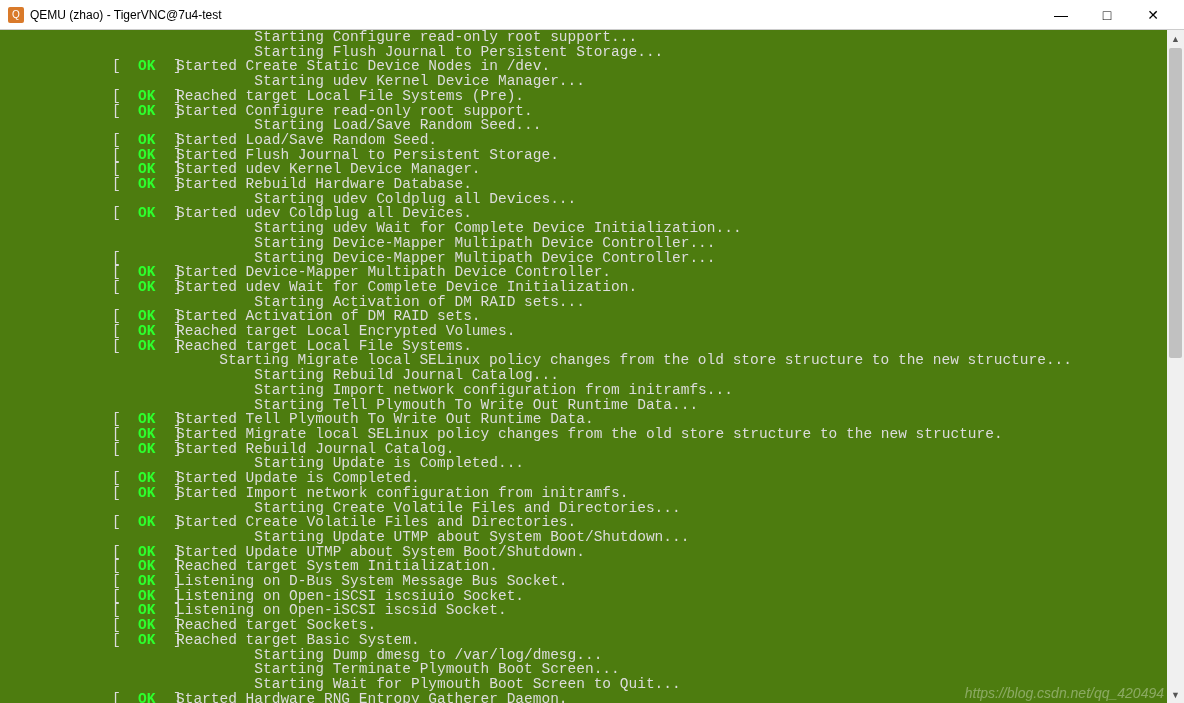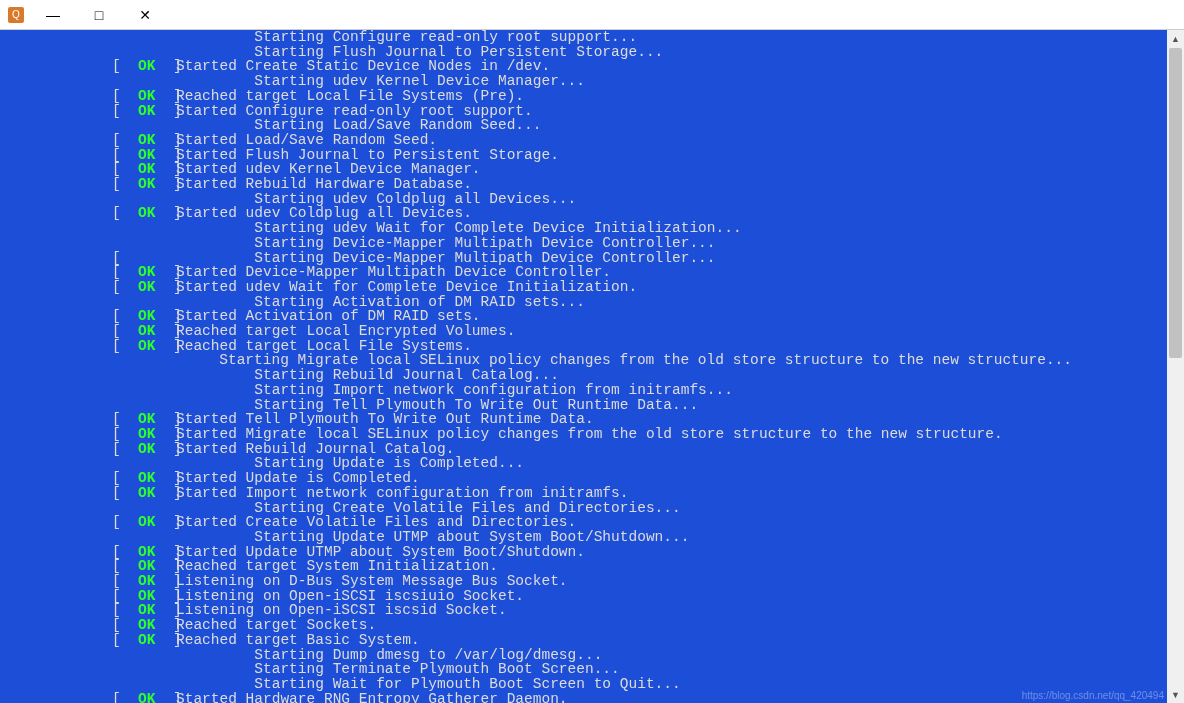--- a/index.html
+++ b/index.html
@@ -3,38 +3,39 @@
 <meta charset="utf-8">
 <style>
   * { margin: 0; padding: 0; box-sizing: border-box; }
   html, body { width: 1184px; height: 703px; overflow: hidden; font-family: "Segoe UI", Tahoma, sans-serif; background: #fff; }
   .window { width: 1184px; height: 703px; display: flex; flex-direction: column; background: #fff; }
   .titlebar { height: 30px; background: #fff; display: flex; align-items: center; padding: 0 8px; border-bottom: 1px solid #ccc; }
   .titlebar .icon { width: 16px; height: 16px; background: #d97a2a; border-radius: 2px; margin-right: 6px; display:inline-flex; align-items:center; justify-content:center; font-size:10px; color:#fff; }
   .titlebar .title { font-size: 12px; color: #000; flex: 1; }
   .winbtns { display: flex; }
   .winbtn { width: 46px; height: 30px; display: flex; align-items: center; justify-content: center; font-size: 14px; color: #000; cursor: pointer; }
-  .client { flex: 1; background: #1d4ed8; position: relative; overflow: hidden; }
+  .client { flex: 1; background: #4d7c0f; position: relative; overflow: hidden; }
   .term { position: absolute; top: 0; left: 112px; right: 112px; bottom: 0; font-family: "Courier New", monospace; font-size: 14.5px; line-height: 14.7px; white-space: pre; color: #dcdcdc; }
   .ln { display: flex; }
   .st { width: 64px; color: #dcdcdc; }
   .ok { color: #2dff2d; font-weight: bold; }
   .msg { color: #dcdcdc; }
   .scrollbar { position: absolute; top: 30px; right: 0; bottom: 0; width: 17px; background: #f0f0f0; }
   .sb-up, .sb-down { position: absolute; left: 0; right: 0; height: 17px; background: #f0f0f0; display:flex; align-items:center; justify-content:center; font-size:9px; color:#555; cursor:pointer;}
   .sb-up { top: 0; } .sb-down { bottom: 0; }
   .sb-thumb { position: absolute; left: 2px; right: 2px; top: 18px; height: 310px; background: #c1c1c1; border-radius: 2px; }
-  .watermark { position:absolute; right:20px; bottom:2px; font-size:10px; color:rgba(255,255,255,0.35); font-family: Arial, sans-serif; }
+  .watermark { position:absolute; right:20px; bottom:2px; font-size:14px; color:rgba(255,255,255,0.35); font-family: Arial, sans-serif; font-style: italic; }
 </style>
 </head>
 <body>
 
 <div class="window">
   <div class="titlebar">
     <span class="icon">Q</span>
+    <span class="title">QEMU (zhao) - TigerVNC@7u4-test</span>
     <div class="winbtns">
       <div class="winbtn">―</div>
       <div class="winbtn">□</div>
       <div class="winbtn close">✕</div>
     </div>
   </div>
   <div class="client">
     <div class="term" id="term"><div class="ln"><span class="st"></span><span class="msg">         Starting Configure read-only root support...</span></div><div class="ln"><span class="st"></span><span class="msg">         Starting Flush Journal to Persistent Storage...</span></div><div class="ln"><span class="st">[  <span class="ok">OK</span>  ] </span><span class="msg">Started Create Static Device Nodes in /dev.</span></div><div class="ln"><span class="st"></span><span class="msg">         Starting udev Kernel Device Manager...</span></div><div class="ln"><span class="st">[  <span class="ok">OK</span>  ] </span><span class="msg">Reached target Local File Systems (Pre).</span></div><div class="ln"><span class="st">[  <span class="ok">OK</span>  ] </span><span class="msg">Started Configure read-only root support.</span></div><div class="ln"><span class="st"></span><span class="msg">         Starting Load/Save Random Seed...</span></div><div class="ln"><span class="st">[  <span class="ok">OK</span>  ] </span><span class="msg">Started Load/Save Random Seed.</span></div><div class="ln"><span class="st">[  <span class="ok">OK</span>  ] </span><span class="msg">Started Flush Journal to Persistent Storage.</span></div><div class="ln"><span class="st">[  <span class="ok">OK</span>  ] </span><span class="msg">Started udev Kernel Device Manager.</span></div><div class="ln"><span class="st">[  <span class="ok">OK</span>  ] </span><span class="msg">Started Rebuild Hardware Database.</span></div><div class="ln"><span class="st"></span><span class="msg">         Starting udev Coldplug all Devices...</span></div><div class="ln"><span class="st">[  <span class="ok">OK</span>  ] </span><span class="msg">Started udev Coldplug all Devices.</span></div><div class="ln"><span class="st"></span><span class="msg">         Starting udev Wait for Complete Device Initialization...</span></div><div class="ln"><span class="st"></span><span class="msg">         Starting Device-Mapper Multipath Device Controller...</span></div><div class="ln"><span class="st">[       </span><span class="msg">         Starting Device-Mapper Multipath Device Controller...</span></div><div class="ln"><span class="st">[  <span class="ok">OK</span>  ] </span><span class="msg">Started Device-Mapper Multipath Device Controller.</span></div><div class="ln"><span class="st">[  <span class="ok">OK</span>  ] </span><span class="msg">Started udev Wait for Complete Device Initialization.</span></div><div class="ln"><span class="st"></span><span class="msg">         Starting Activation of DM RAID sets...</span></div><div class="ln"><span class="st">[  <span class="ok">OK</span>  ] </span><span class="msg">Started Activation of DM RAID sets.</span></div><div class="ln"><span class="st">[  <span class="ok">OK</span>  ] </span><span class="msg">Reached target Local Encrypted Volumes.</span></div><div class="ln"><span class="st">[  <span class="ok">OK</span>  ] </span><span class="msg">Reached target Local File Systems.</span></div><div class="ln"><span class="st"></span><span class="msg">         Starting Migrate local SELinux policy changes from the old store structure to the new structure...</span></div><div class="ln"><span class="st"></span><span class="msg">         Starting Rebuild Journal Catalog...</span></div><div class="ln"><span class="st"></span><span class="msg">         Starting Import network configuration from initramfs...</span></div><div class="ln"><span class="st"></span><span class="msg">         Starting Tell Plymouth To Write Out Runtime Data...</span></div><div class="ln"><span class="st">[  <span class="ok">OK</span>  ] </span><span class="msg">Started Tell Plymouth To Write Out Runtime Data.</span></div><div class="ln"><span class="st">[  <span class="ok">OK</span>  ] </span><span class="msg">Started Migrate local SELinux policy changes from the old store structure to the new structure.</span></div><div class="ln"><span class="st">[  <span class="ok">OK</span>  ] </span><span class="msg">Started Rebuild Journal Catalog.</span></div><div class="ln"><span class="st"></span><span class="msg">         Starting Update is Completed...</span></div><div class="ln"><span class="st">[  <span class="ok">OK</span>  ] </span><span class="msg">Started Update is Completed.</span></div><div class="ln"><span class="st">[  <span class="ok">OK</span>  ] </span><span class="msg">Started Import network configuration from initramfs.</span></div><div class="ln"><span class="st"></span><span class="msg">         Starting Create Volatile Files and Directories...</span></div><div class="ln"><span class="st">[  <span class="ok">OK</span>  ] </span><span class="msg">Started Create Volatile Files and Directories.</span></div><div class="ln"><span class="st"></span><span class="msg">         Starting Update UTMP about System Boot/Shutdown...</span></div><div class="ln"><span class="st">[  <span class="ok">OK</span>  ] </span><span class="msg">Started Update UTMP about System Boot/Shutdown.</span></div><div class="ln"><span class="st">[  <span class="ok">OK</span>  ] </span><span class="msg">Reached target System Initialization.</span></div><div class="ln"><span class="st">[  <span class="ok">OK</span>  ] </span><span class="msg">Listening on D-Bus System Message Bus Socket.</span></div><div class="ln"><span class="st">[  <span class="ok">OK</span>  ] </span><span class="msg">Listening on Open-iSCSI iscsiuio Socket.</span></div><div class="ln"><span class="st">[  <span class="ok">OK</span>  ] </span><span class="msg">Listening on Open-iSCSI iscsid Socket.</span></div><div class="ln"><span class="st">[  <span class="ok">OK</span>  ] </span><span class="msg">Reached target Sockets.</span></div><div class="ln"><span class="st">[  <span class="ok">OK</span>  ] </span><span class="msg">Reached target Basic System.</span></div><div class="ln"><span class="st"></span><span class="msg">         Starting Dump dmesg to /var/log/dmesg...</span></div><div class="ln"><span class="st"></span><span class="msg">         Starting Terminate Plymouth Boot Screen...</span></div><div class="ln"><span class="st"></span><span class="msg">         Starting Wait for Plymouth Boot Screen to Quit...</span></div><div class="ln"><span class="st">[  <span class="ok">OK</span>  ] </span><span class="msg">Started Hardware RNG Entropy Gatherer Daemon.</span></div></div>
     <div class="watermark">https://blog.csdn.net/qq_420494</div>
   </div>

